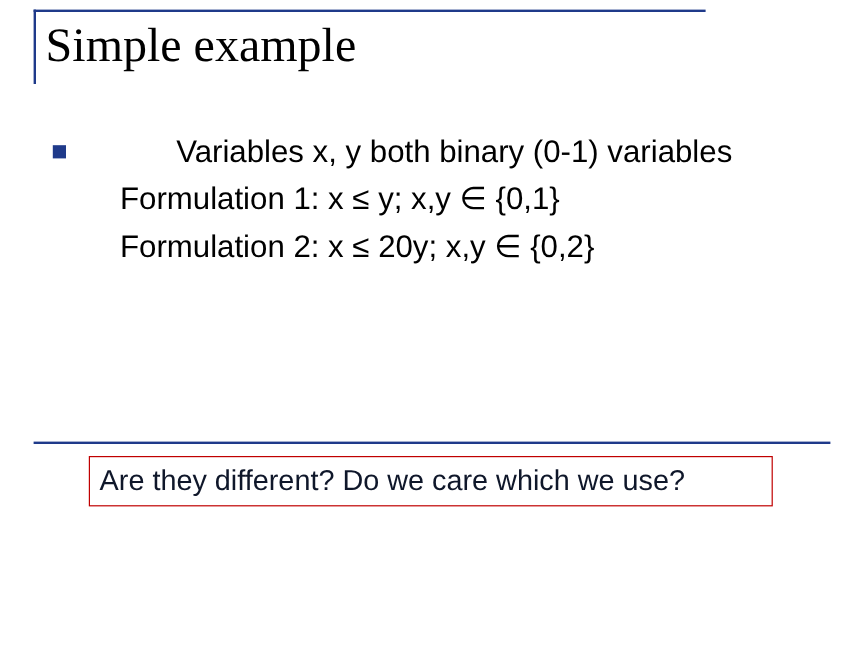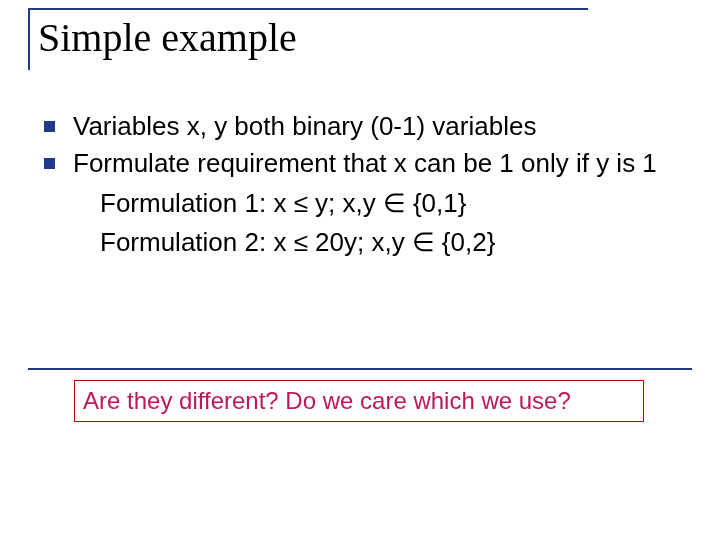--- a/index.html
+++ b/index.html
@@ -59,34 +59,35 @@
   .bullet {
     width: 11px;
     height: 11px;
     background: #1f3a8a;
     margin-top: 11px;
     margin-right: 18px;
     flex: 0 0 auto;
   }
   .bullet-text {
     flex: 1 1 auto;
+    text-align: center;
   }
   .sub {
     margin-left: 56px;
     margin-top: 6px;
   }
   .callout {
     position: absolute;
     left: 74px;
     top: 380px;
     width: 570px;
     border: 1px solid #c00000;
     padding: 6px 8px;
     font-size: 24px;
-    color: #be185d;
+    color: #0f172a;
     box-sizing: border-box;
   }
   .bottom-rule {
     position: absolute;
     left: 28px;
     bottom: 30px;
     width: 664px;
     height: 2px;
     background: #1f3a8a;
   }
@@ -101,24 +102,20 @@
 
   <div class="title">Simple example</div>
 
   <div class="body">
 
     <div class="bullet-row">
       <div class="bullet"></div>
       <div class="bullet-text">Variables x, y both binary (0-1) variables</div>
     </div>
 
-    <div class="bullet-row">
-      <div class="bullet"></div>
-      <div class="bullet-text">Formulate requirement that x can be 1 only if y is 1</div>
-    </div>
 
     <div class="sub">Formulation 1:  x ≤ y; x,y ∈ {0,1}</div>
     <div class="sub">Formulation 2: x ≤ 20y; x,y ∈ {0,2}</div>
 
   </div>
 
   <div class="callout">
     <span>Are they different?  Do we care which we use?</span>
   </div>
 

